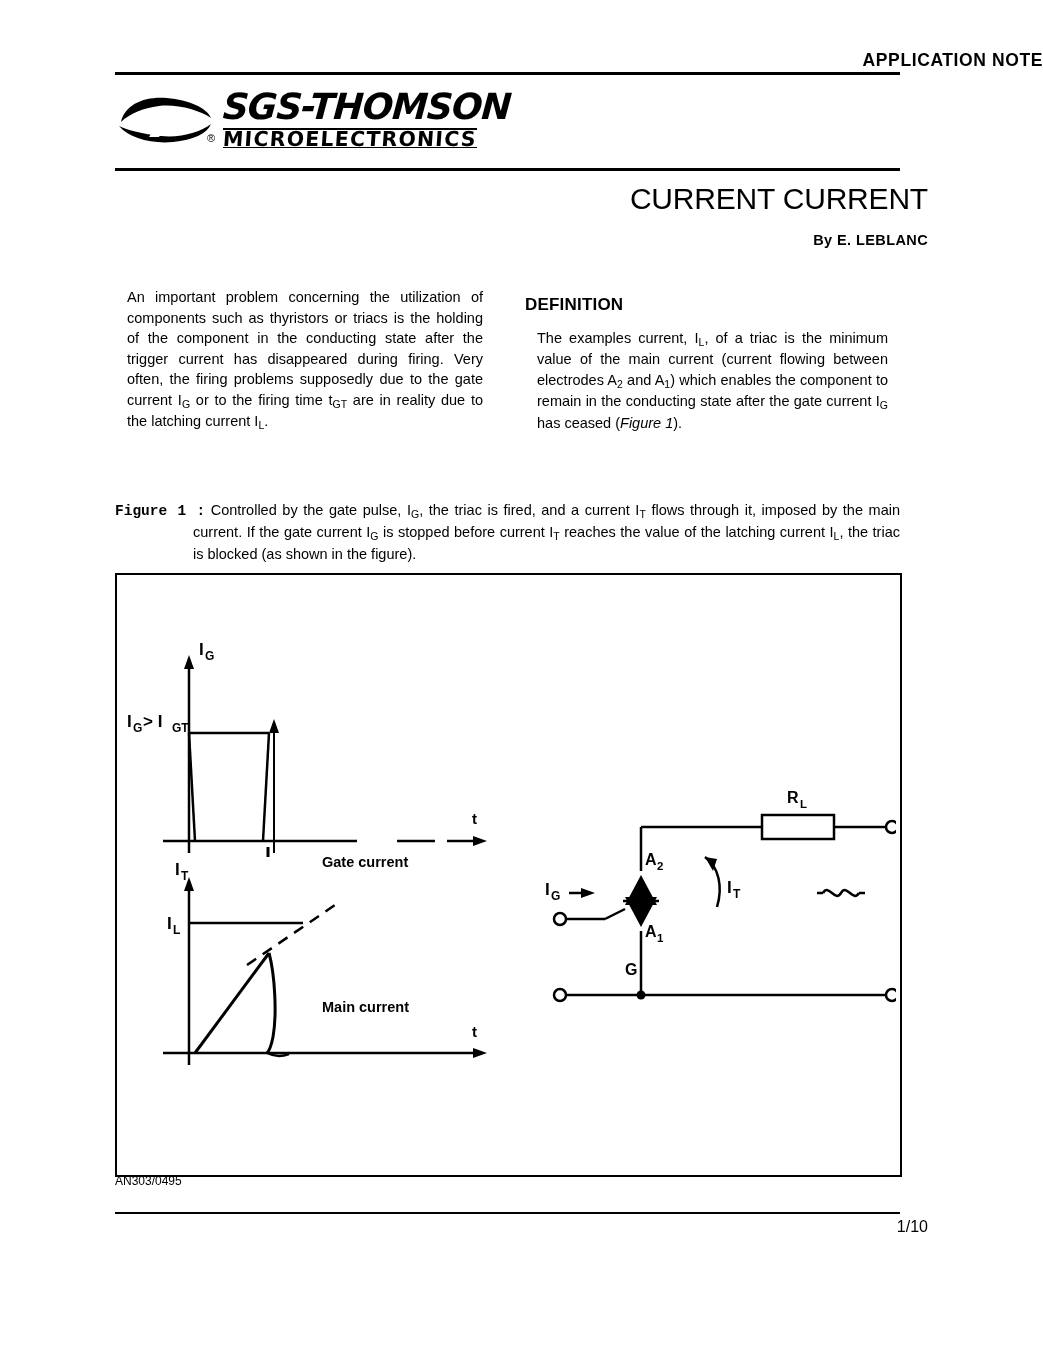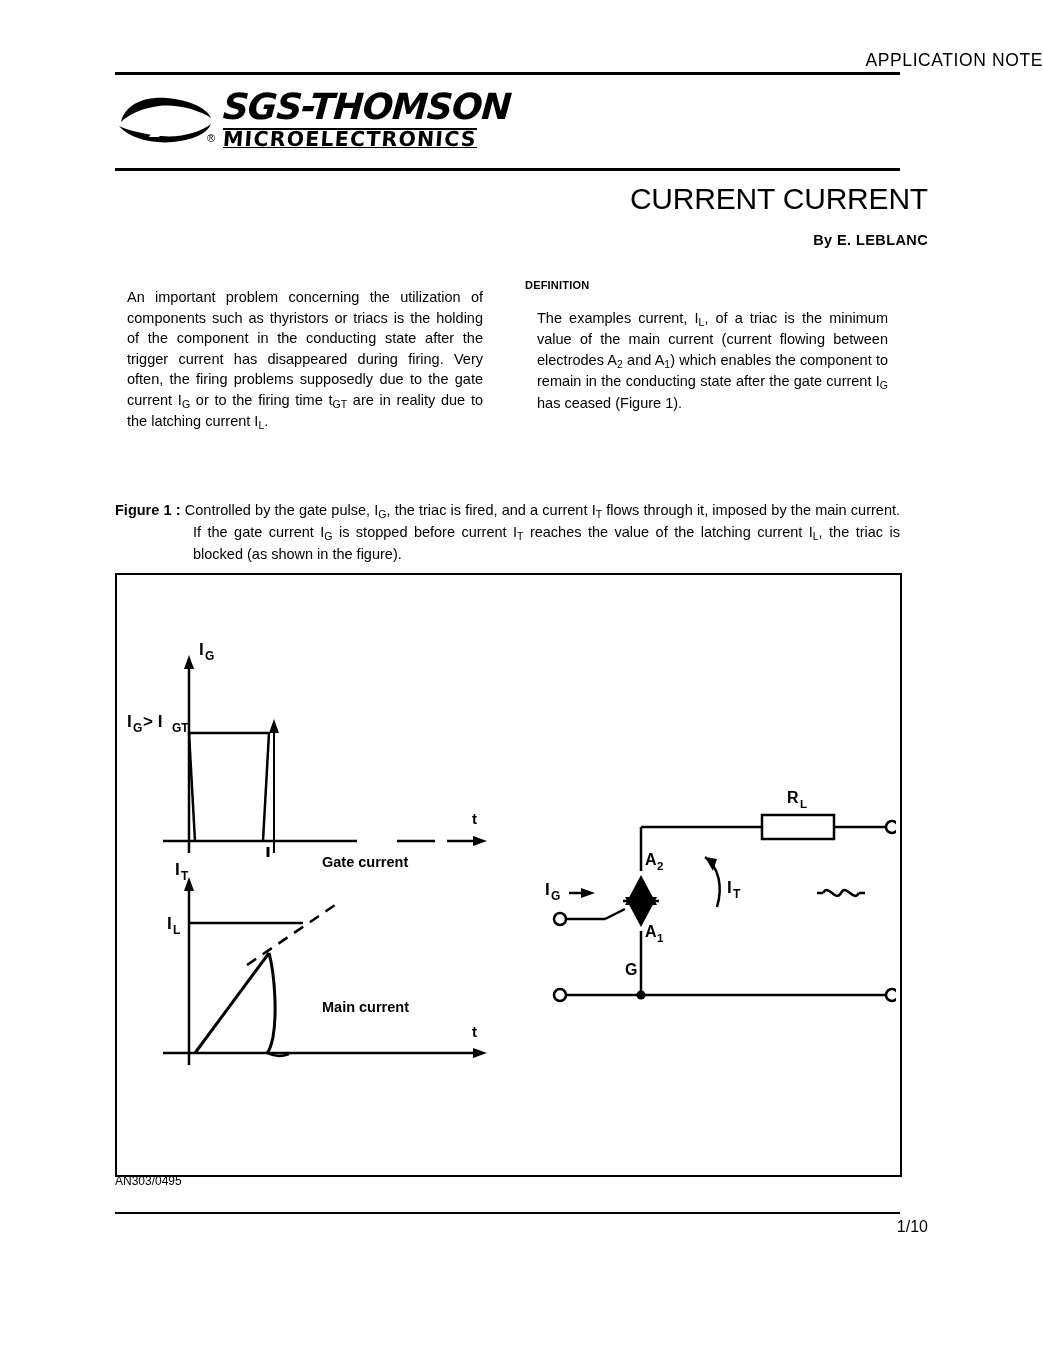--- a/index.html
+++ b/index.html
@@ -87,21 +87,21 @@
     position: absolute;
     left: 92px;
     top: 44px;
     font-size: 11px;
     font-family: "Liberation Sans", sans-serif;
   }
   .app-note {
     position: absolute;
     right: 0px;
     top: 50px;
-    font-weight: normal;
+    font-weight: bold;
     font-size: 17.5px;
     letter-spacing: 0.6px;
     text-align: right;
   }
   .header-rule-bottom {
     position: absolute;
     left: 115px;
     top: 168px;
     width: 785px;
     height: 3px;
@@ -140,44 +140,46 @@
   }
   .col-right {
     left: 525px;
     width: 375px;
   }
   .col p {
     margin: 12px;
   }
   .section-head {
     font-weight: bold;
-    font-size: 11px;
+    font-size: 17px;
+    margin-top: 20px;
     margin-bottom: 12px;
     letter-spacing: 0.2px;
   }
   sub {
     font-size: 10.5px;
     vertical-align: baseline;
     position: relative;
     top: 3px;
   }
-  .ital { }
+  .ital { font-style: italic; }
 
   
   .fig-caption {
     position: absolute;
     left: 115px;
     top: 500px;
     width: 785px;
     font-size: 14.5px;
     line-height: 21px;
     text-align: justify;
   }
   .fig-caption .lbl {
     font-weight: bold;
+    font-family: Liberation Mono, monospace;
   }
   .fig-caption .body {
     display: block;
     padding-left: 78px;
     text-indent: -78px;
   }
 
   
   .figure-box {
     position: absolute;

